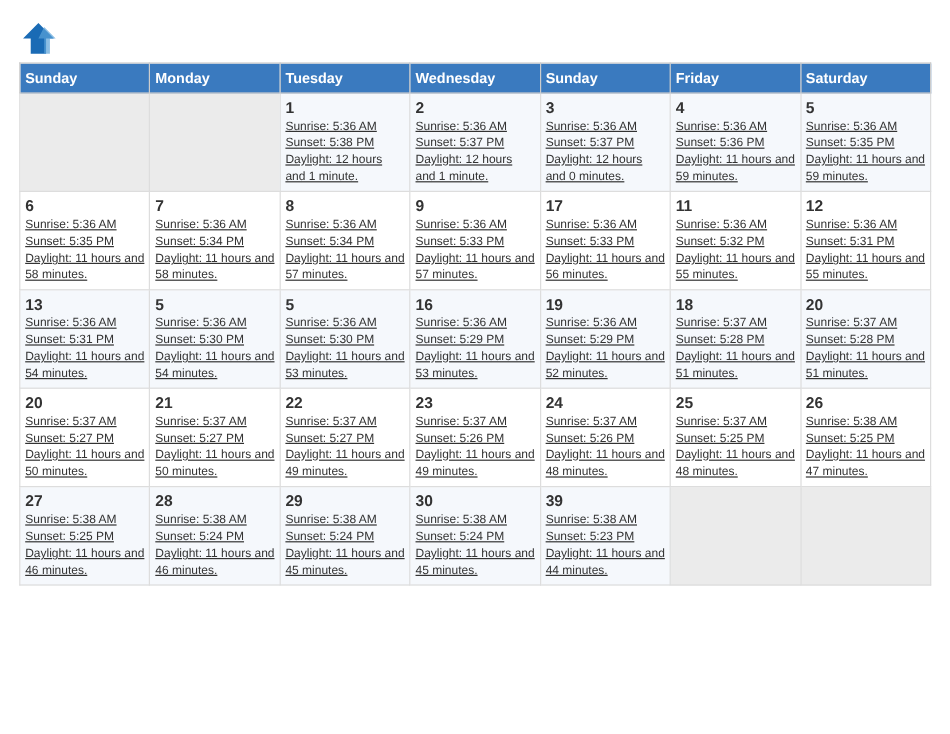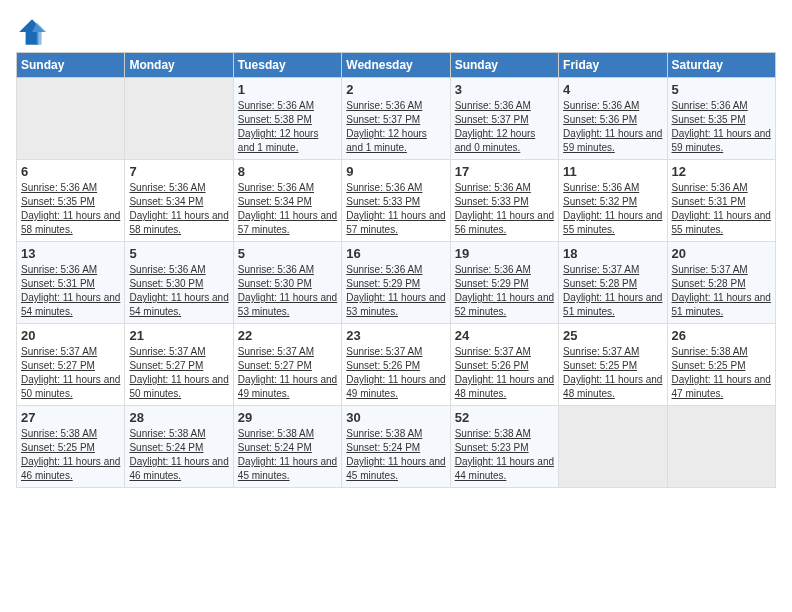--- a/index.html
+++ b/index.html
@@ -245,20 +245,20 @@
         </td>
         <td>
           <span class="day-number">29</span>
           <div class="day-info">Sunrise: 5:38 AM<br>Sunset: 5:24 PM<br>Daylight: 11 hours and 45 minutes.</div>
         </td>
         <td>
           <span class="day-number">30</span>
           <div class="day-info">Sunrise: 5:38 AM<br>Sunset: 5:24 PM<br>Daylight: 11 hours and 45 minutes.</div>
         </td>
         <td>
-          <span class="day-number">52</span>
+          <span class="day-number">39</span>
           <div class="day-info">Sunrise: 5:38 AM<br>Sunset: 5:23 PM<br>Daylight: 11 hours and 44 minutes.</div>
         </td>
         <td class="empty"></td>
         <td class="empty"></td>
       </tr>
     </tbody>
 </table>
 
 </body></html>

